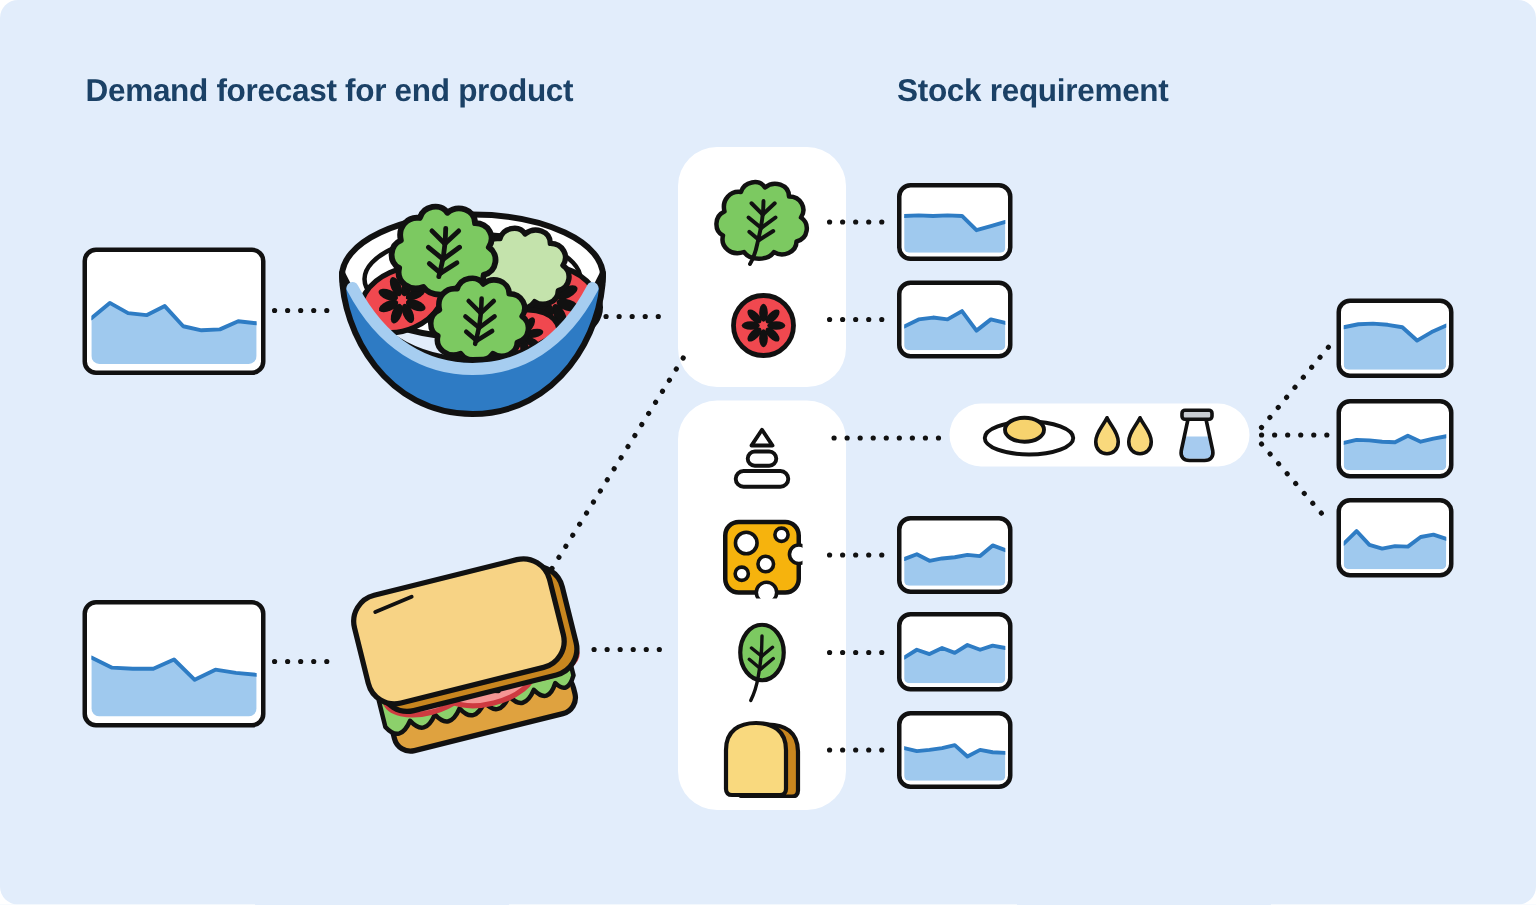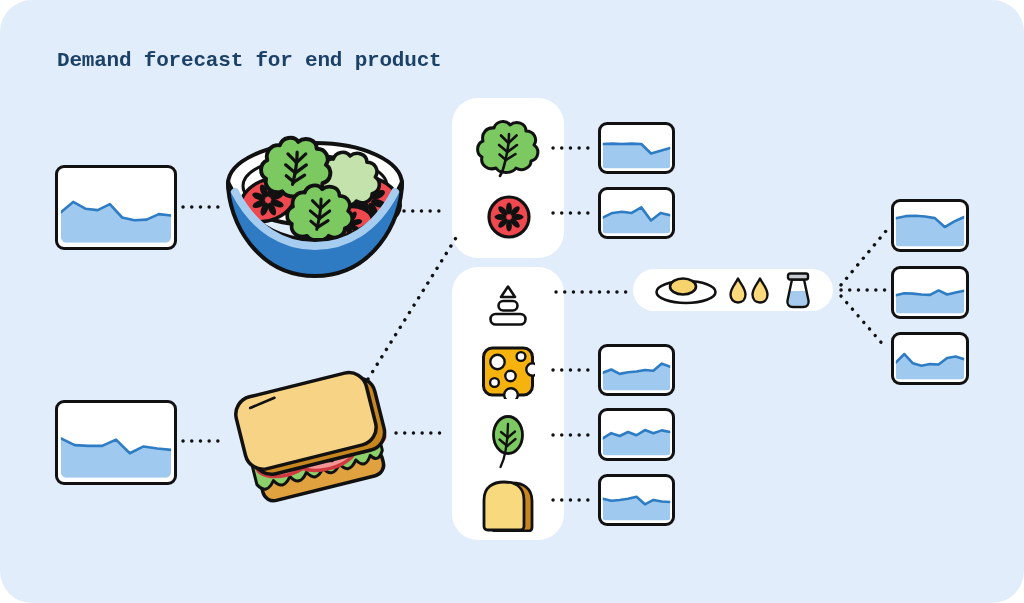--- a/index.html
+++ b/index.html
@@ -1,19 +1,19 @@
 <!DOCTYPE html>
 <html><head>
 <meta charset="utf-8">
 <style>
   html,body{margin:0;padding:0;background:#ffffff;}
   .card{
-    position:relative;width:1024px;height:603px;border-radius:32px;
+    position:relative;width:1024px;height:603px;border-radius:12px;
     background:#E2EDFB;overflow:hidden;
-    font-family:Liberation Mono, monospace;
+    font-family:Liberation Sans, sans-serif;
   }
   h1.heading{
     position:absolute;margin:0;font-size:21px;font-weight:700;
     color:#1B4166;letter-spacing:-0.2px;
   }
   .panel{
     position:absolute;background:#ffffff;border-radius:26px;
   }
   .pill{
     position:absolute;background:#ffffff;border-radius:21px;
@@ -32,20 +32,21 @@
     stroke:#111111;stroke-width:3.4;stroke-linecap:round;
     stroke-dasharray:0.1 8.6;fill:none;
   }
 </style>
 </head>
 <body>
 
 <div class="card">
 
   <h1 class="heading" style="left:57px;top:49px;">Demand forecast for end product</h1>
+  <h1 class="heading" style="left:598px;top:49px;">Stock requirement</h1>
 
   <div class="panel" style="left:452px;top:98px;width:112px;height:160px;"></div>
   <div class="panel" style="left:452px;top:267px;width:112px;height:273px;"></div>
 
   <svg class="connectors" width="1024" height="603">
     <line x1="183" y1="207" x2="219" y2="207"></line>
     <line x1="404" y1="211" x2="447" y2="211"></line>
     <line x1="368" y1="379" x2="459" y2="233"></line>
     <line x1="183" y1="441" x2="219" y2="441"></line>
     <line x1="396" y1="433" x2="447" y2="433"></line>

